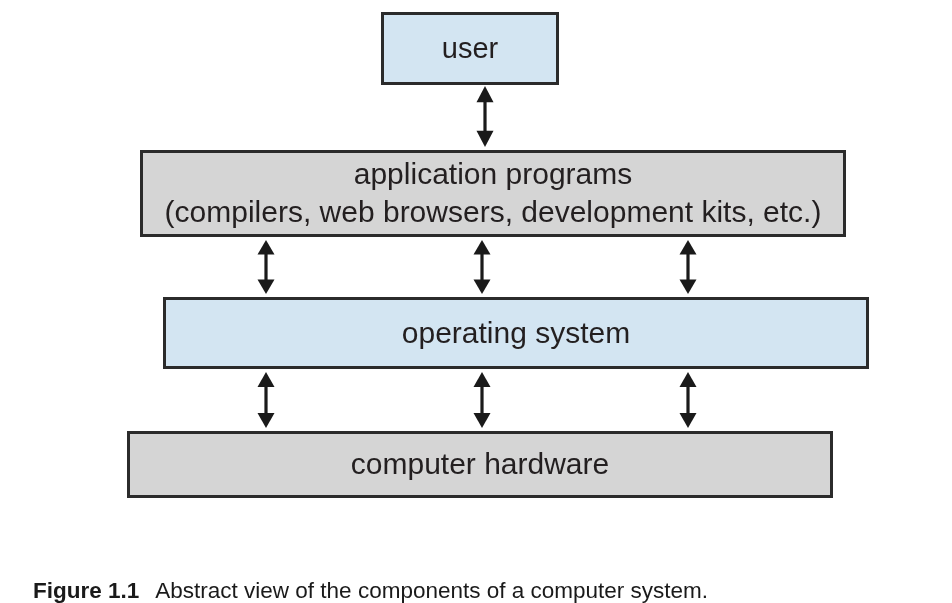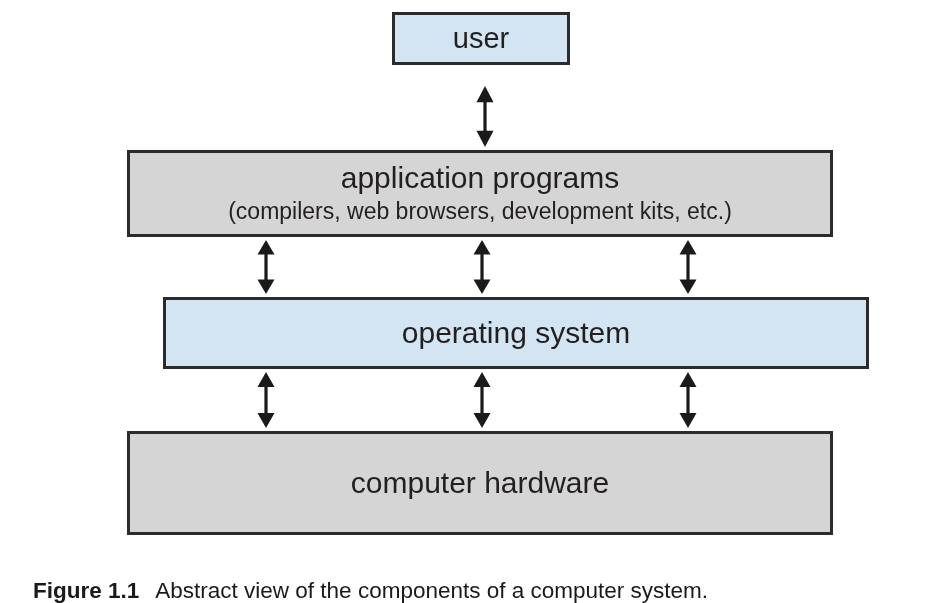--- a/index.html
+++ b/index.html
@@ -25,41 +25,41 @@
     justify-content: center;
     text-align: center;
     color: #231f20;
   }
   .dbox .main-label {
     font-size: 30px;
     line-height: 1.15;
     color: #231f20;
   }
   .dbox .sub-label {
-    font-size: 23px;
+    font-size: 30px;
     line-height: 1.2;
     margin-top: 3px;
     color: #231f20;
   }
   .box-user {
-    left: 392px; top: 12px;
-    width: 178px; height: 53px;
+    left: 381px; top: 12px;
+    width: 178px; height: 73px;
   }
   .box-user .main-label { font-size: 29px; }
   .box-apps {
-    left: 127px; top: 150px;
+    left: 140px; top: 150px;
     width: 706px; height: 87px;
   }
   .box-os {
     left: 127px; top: 297px;
     width: 706px; height: 72px; margin-left: 36px;
   }
   .box-hw {
     left: 127px; top: 431px;
-    width: 706px; height: 104px;
+    width: 706px; height: 67px;
   }
   .arrow {
     position: absolute;
     width: 26px;
   }
   .arrow svg { display: block; width: 100%; height: 100%; }
   .arrow-user { left: 472px; top: 86px; height: 61px; }
   .arrow-r1   { top: 240px; height: 54px; }
   .arrow-r2   { top: 372px; height: 56px; }
   .ax-left   { left: 253px; }

